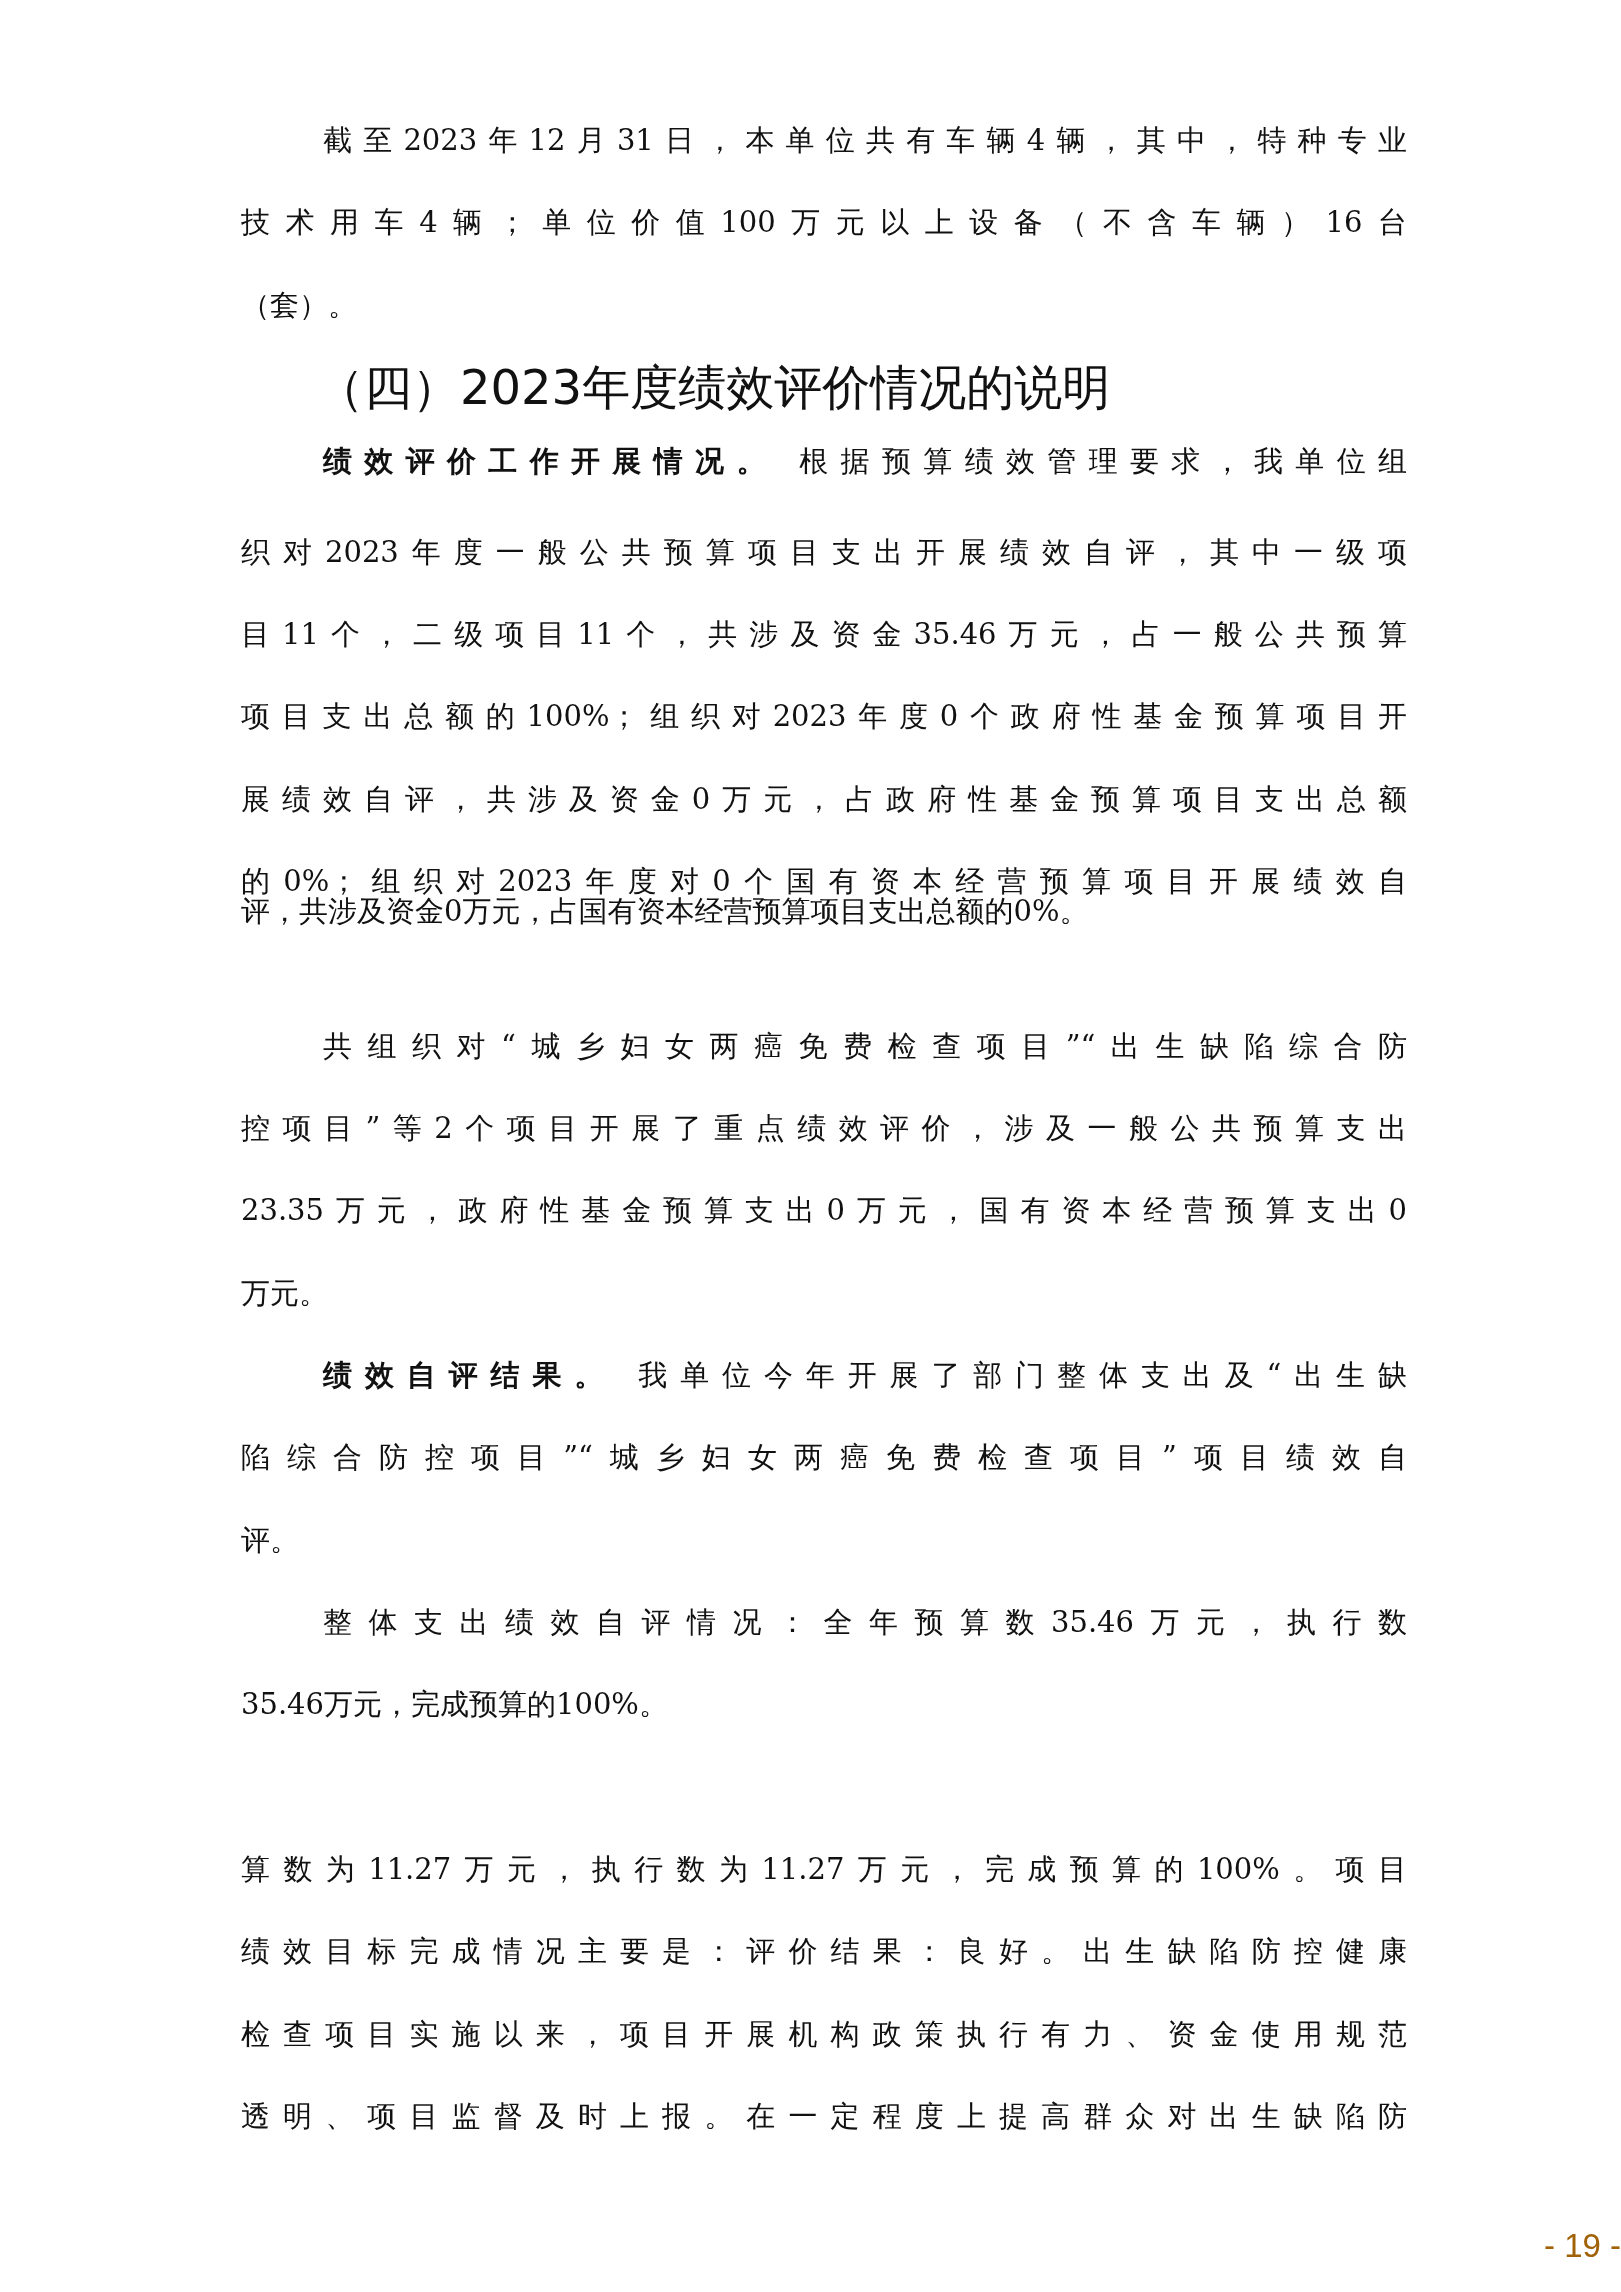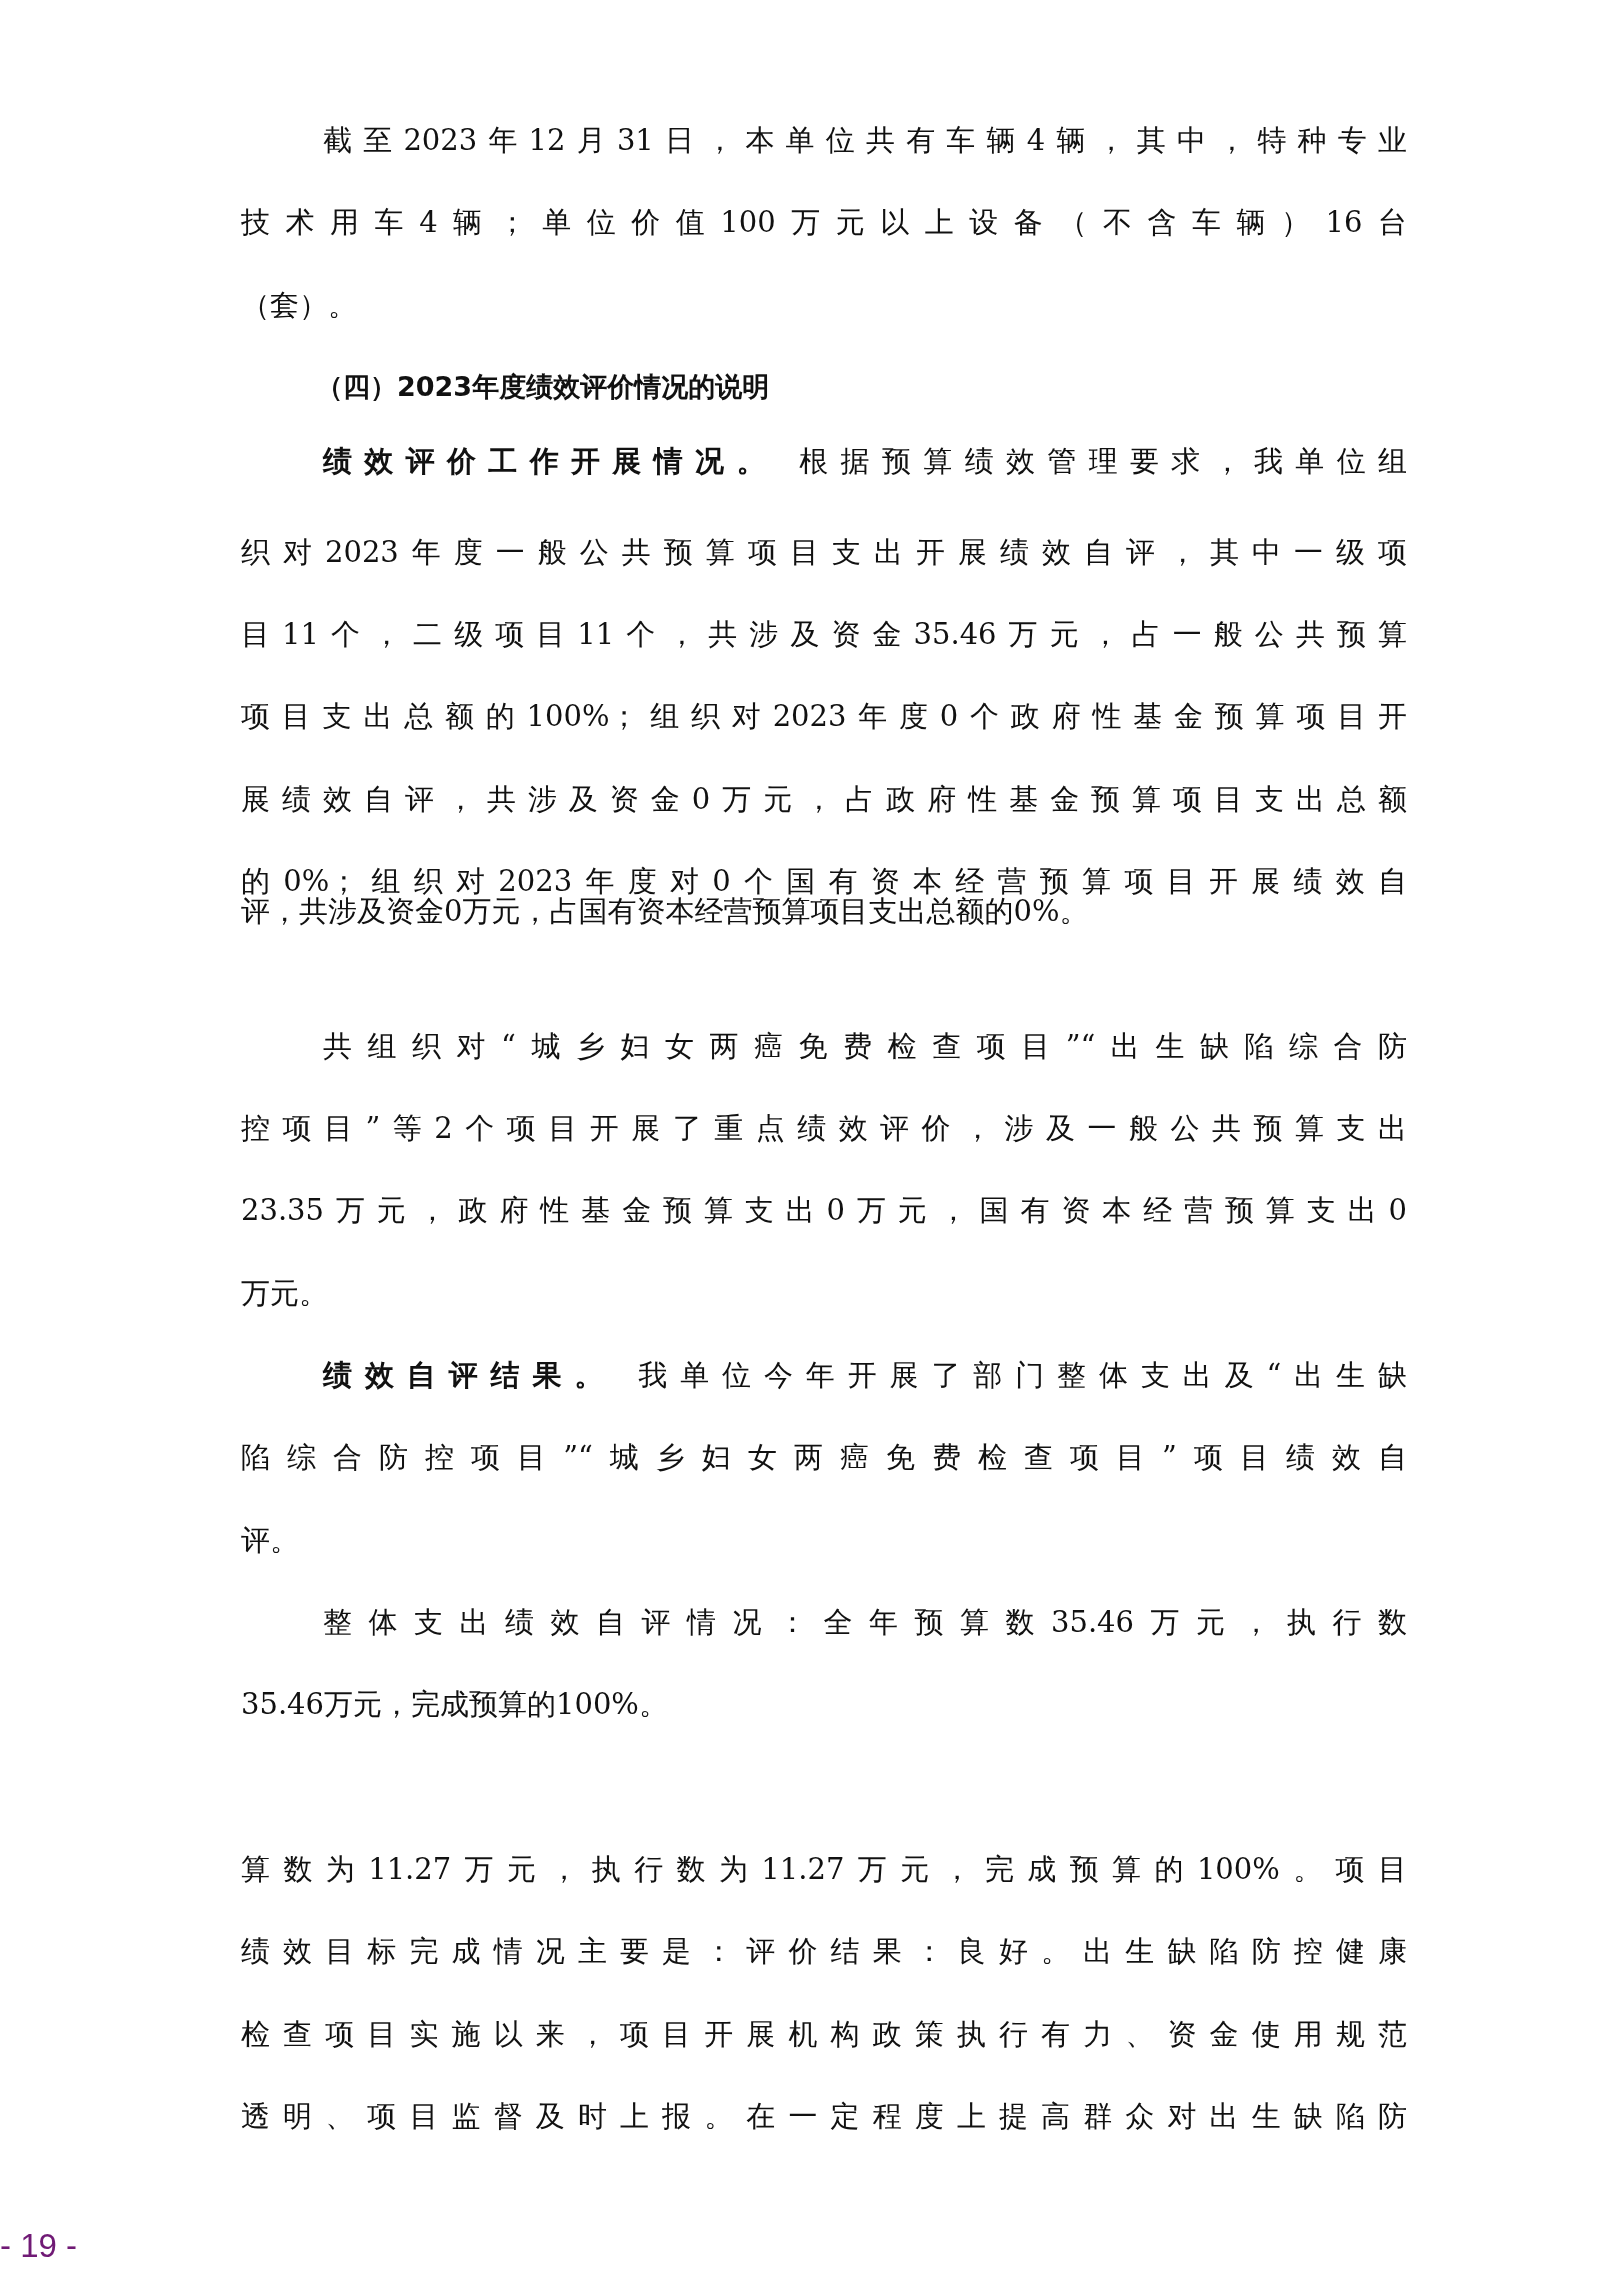--- a/index.html
+++ b/index.html
@@ -6,23 +6,23 @@
     body { width: 1621px; height: 2293px; position: relative; overflow: hidden;
            font-family: "DejaVu Serif", "Liberation Serif", serif; color: #111; }
     .page { position: absolute; left: 0; top: 0; width: 1621px; height: 2293px; }
     .line { position: absolute; left: 241px; width: 1166px; height: 82px; line-height: 82px;
             font-size: 29px; white-space: nowrap; text-align: justify; text-align-last: justify;
             letter-spacing: 0; }
     .line.last { text-align-last: left; }
     .line.indent { left: 323px; width: 1084px; }
     .line.heading-indent { left: 316px; width: 1092px; }
     .bold { font-weight: bold; font-family: "DejaVu Sans", "Liberation Sans", sans-serif; }
-    .heading { font-weight: bold; font-family: "DejaVu Sans", "Liberation Sans", sans-serif; font-size: 27px; }
-    .page-number { position: absolute; left: 0; width: 1621px; top: 2227px; text-align: left;
-                   font-family: "Liberation Sans", "DejaVu Sans", sans-serif; font-size: 33px; color: #701a75; }
+    .heading { font-weight: normal; font-family: "DejaVu Sans", "Liberation Sans", sans-serif; font-size: 48px; }
+    .page-number { position: absolute; left: 0; width: 1621px; top: 2227px; text-align: right;
+                   font-family: "Liberation Sans", "DejaVu Sans", sans-serif; font-size: 33px; color: #a16207; }
   </style>
 </head>
 <body>
 
 <div class="page">
 
   <div class="line indent" style="top:99px"><span>截至2023年12月31日，本单位共有车辆4辆，其中，特种专业</span></div>
   <div class="line" style="top:181px"><span>技术用车4辆；单位价值100万元以上设备（不含车辆）16台</span></div>
   <div class="line last" style="top:264px"><span>（套）。</span></div>
 

